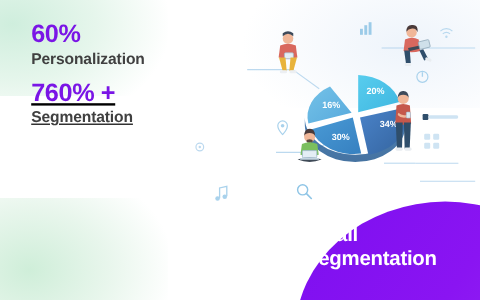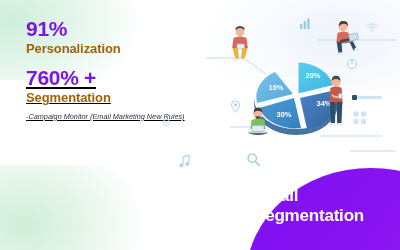--- a/index.html
+++ b/index.html
@@ -20,21 +20,21 @@
   .wash-tr{left:200px;top:-40px;width:230px;height:130px;
     background:radial-gradient(ellipse at 60% 60%, #eef4fb 0%, rgba(255,255,255,0) 70%);}
 
   
   .left{position:absolute;left:26px;top:18px;width:160px;}
   .stat-num{
     font-size:21px;font-weight:bold;color:#7a15e6;line-height:1.05;
     letter-spacing:-0.3px;margin:0 0 2px 0;
   }
   .stat-head{
-    font-size:13px;font-weight:bold;color:#a16207;line-height:1.1;
+    font-size:13px;font-weight:bold;color:#404040;line-height:1.1;
     margin:0 0 5px 0;letter-spacing:-0.1px;
   }
   .stat-body{
     font-size:7.3px;color:#2f2f4a;line-height:1.62;margin:0;
   }
   .stat-src{
     font-size:7.3px;color:#2f2f4a;line-height:1.62;margin:0;font-style:italic;
   }
   .block2{margin-top:11px;text-decoration:underline;}
 
@@ -67,28 +67,27 @@
 
 <div id="stage">
 
   <div class="wash wash-tl"></div>
   <div class="wash wash-bl"></div>
   <div class="wash wash-tr"></div>
 
   <div class="left">
 
     <div>
-      <p class="stat-num">91%</p>
+      <p class="stat-num">60%</p>
       <p class="stat-head">Personalization</p>
     </div>
 
     <div class="block2">
       <p class="stat-num">760% +</p>
       <p class="stat-head">Segmentation</p>
-      <p class="stat-src">-Campaign Monitor (Email Marketing New Rules)</p>
     </div>
 
   </div>
 
   <div class="right">
 
     <svg width="200" height="250" style="position:absolute;left:0;top:0;">
       <g stroke="#bcd9ef" stroke-width="0.9" fill="none">
         <line x1="6" y1="58" x2="44" y2="58"></line>
         <line x1="44" y1="58" x2="66" y2="74"></line>

